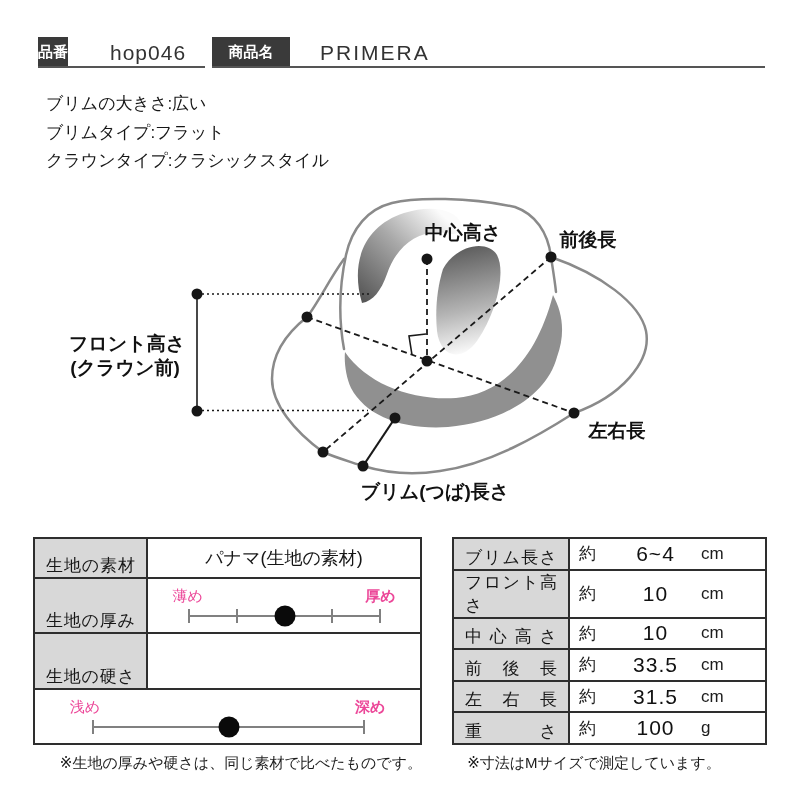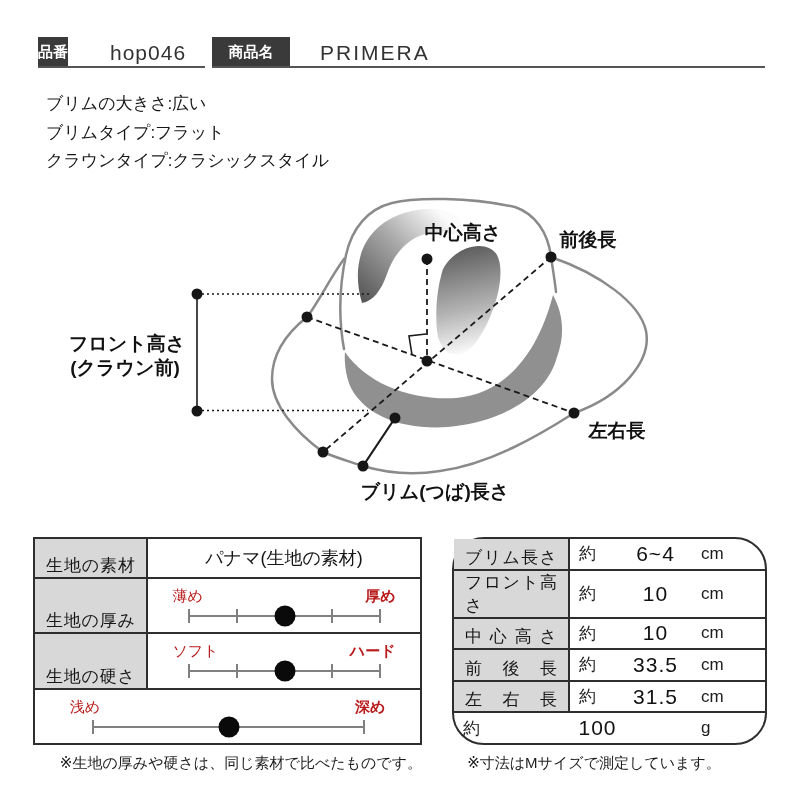--- a/index.html
+++ b/index.html
@@ -33,29 +33,29 @@
   .row { display:flex; }
   .row + .row { border-top:2px solid #2e2e2e; }
 
   
   #fabric-table { left:33px; width:389px; height:208px; }
   #fabric-table .lbl-cell { width:113px; }
   .mat-row { height:38px; }
   .sli-row { flex:1; }
   .mat-val { flex:1; display:flex; align-items:center; justify-content:center; font-size:18px; color:#161616; }
   .slider { flex:1; position:relative; }
-  .s-end { position:absolute; top:8px; font-size:15px; color:#b91c1c; }
+  .s-end { position:absolute; top:8px; font-size:15px; color:#ec4899; }
   .s-end.l { left:9%; } .s-end.r { right:9%;font-weight:bold; }
   .track { position:absolute; left:15%; right:14.6%; top:36px; height:2px; background:#808080; }
   .tick { position:absolute; top:-6px; width:2px; height:14px; background:#808080; transform:translateX(-50%); }
   .dot  { position:absolute; left:50.2%; top:1px; width:21px; height:21px; border-radius:50%;
           background:#0a0a0a; transform:translate(-50%,-50%); }
 
   
-  #size-table { left:452px; width:315px; height:208px;border-radius:32px; }
+  #size-table { left:452px; width:315px; height:208px; }
   #size-table .lbl-cell { width:116px; }
   #size-table .row { flex:1; }
   .sz-val { flex:1; display:flex; align-items:center; }
   .sz-approx { width:40px; padding-left:9px; font-size:17px; }
   .sz-num { flex:1; text-align:center; font-size:21px; letter-spacing:1px; color:#111; }
   .sz-unit { width:64px; font-size:17px; }
 
   
   .foot { position:absolute; top:754px; font-size:15px; color:#1c1c1c; text-align:center; }
   .foot-l { left:33px;  width:389px;text-align:right; }
@@ -174,31 +174,20 @@
         <i class="tick" style="left:100%"></i>
         <b class="dot"></b>
       </div>
     </div>
   </div>
 
   <div class="row sli-row">
     <div class="lbl-cell">
       <span>生地の硬さ</span>
     </div>
-    <div class="slider">
-      <span class="s-end l">ソフト</span>
-      <span class="s-end r">ハード</span>
-      <div class="track">
-        <i class="tick" style="left:0%"></i>
-        <i class="tick" style="left:25%"></i>
-        <i class="tick" style="left:75%"></i>
-        <i class="tick" style="left:100%"></i>
-        <b class="dot"></b>
-      </div>
-    </div>
   </div>
 
   <div class="row sli-row">
     <div class="slider">
       <span class="s-end l">浅め</span>
       <span class="s-end r">深め</span>
       <div class="track">
         <i class="tick" style="left:0%"></i>
         <i class="tick" style="left:100%"></i>
         <b class="dot"></b>
@@ -252,20 +241,23 @@
     <div class="lbl-cell">
         <span>左右長</span>
       </div>
     <div class="sz-val">
       <span class="sz-approx">約</span>
       <span class="sz-num">31.5</span>
       <span class="sz-unit">cm</span>
     </div>
   </div>
   <div class="row">
+    <div class="lbl-cell">
+        <span>重さ</span>
+      </div>
     <div class="sz-val">
       <span class="sz-approx">約</span>
       <span class="sz-num">100</span>
       <span class="sz-unit">g</span>
     </div>
   </div>
 </div>
 
 <div class="foot foot-l">※生地の厚みや硬さは、同じ素材で比べたものです。</div>
 <div class="foot foot-r">※寸法はMサイズで測定しています。</div>

